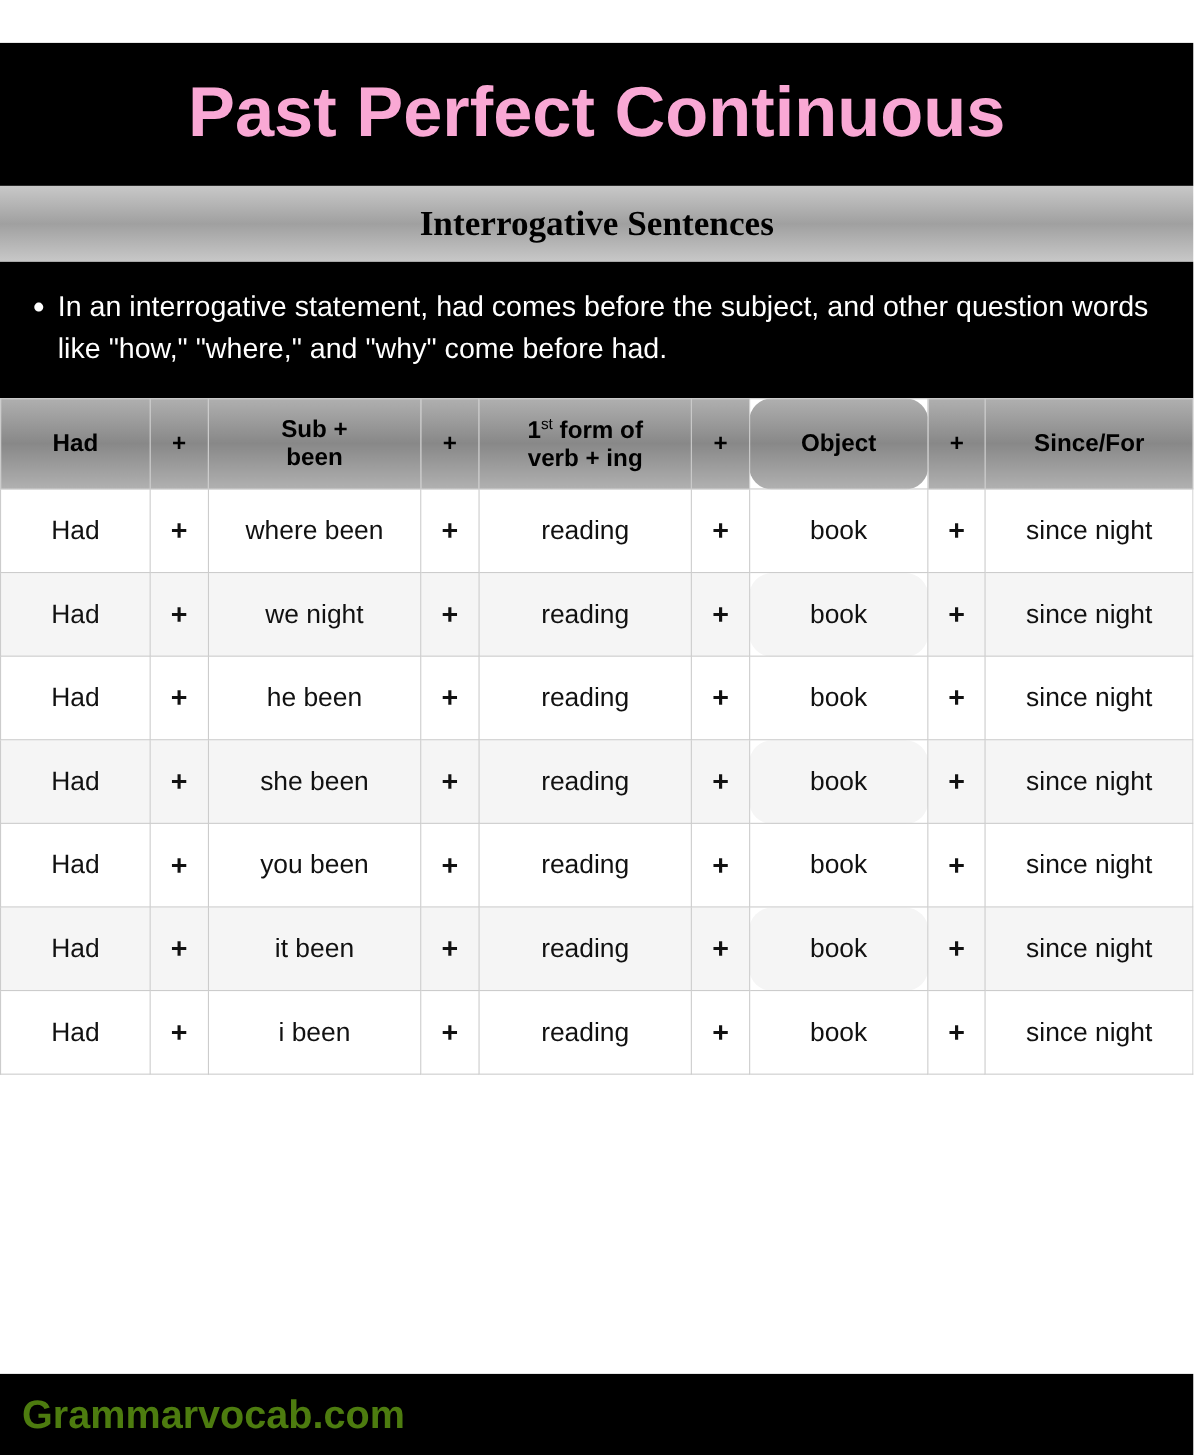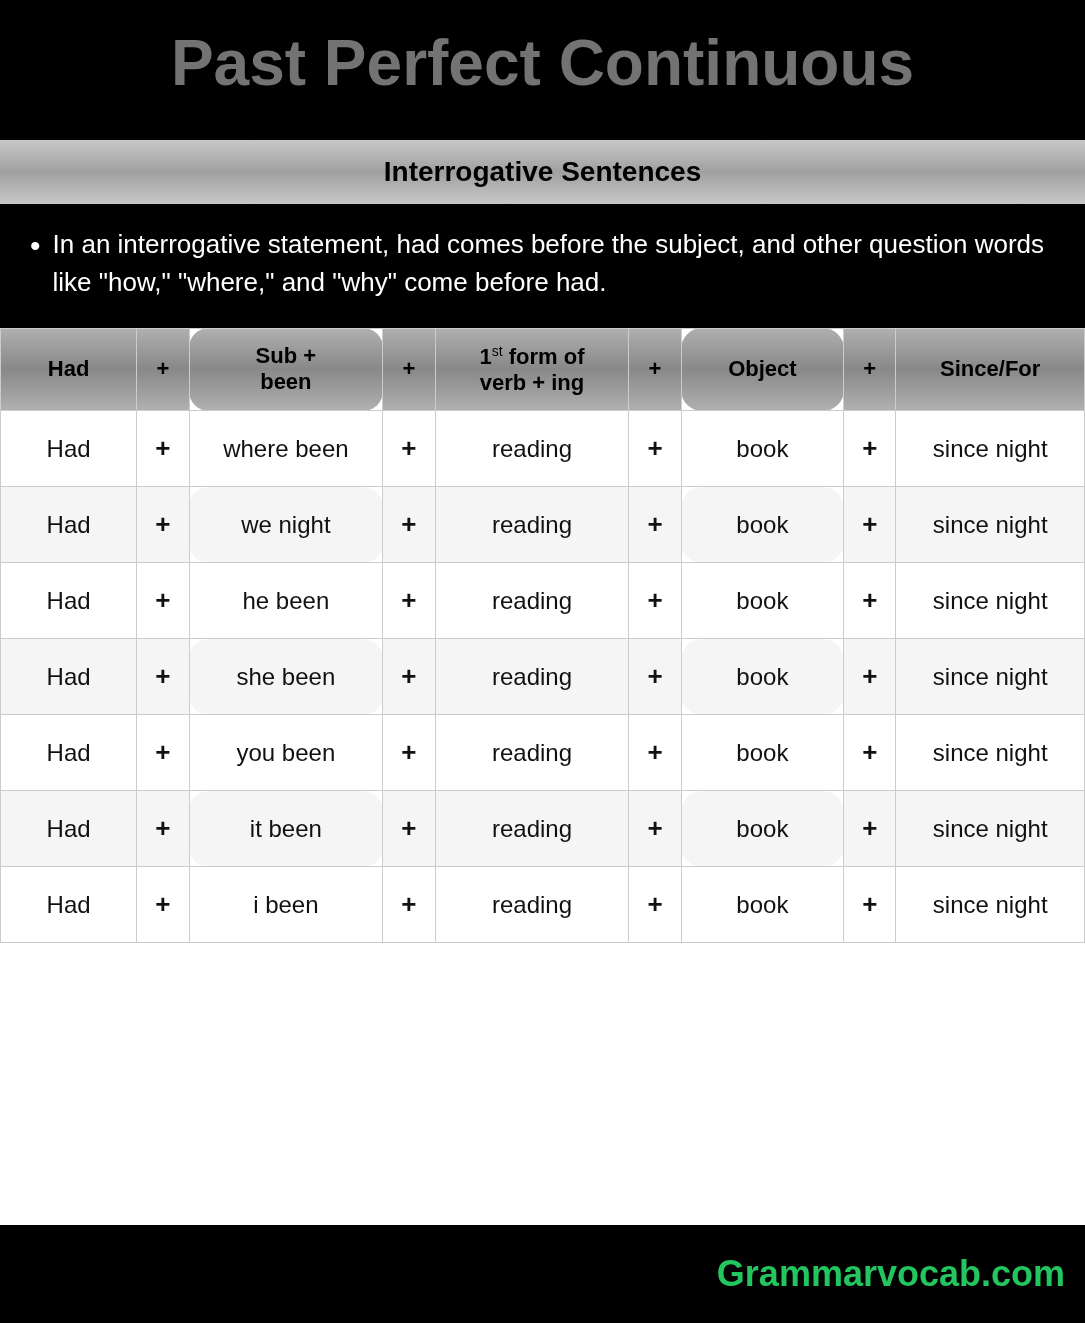--- a/index.html
+++ b/index.html
@@ -8,41 +8,43 @@
       width: 1085px;
       min-height: 1323px;
       background: #fff;
       font-family: Arial, sans-serif;
       display: flex;
       flex-direction: column;
     }
 
     .header {
       background: #000;
-      color: #737373;
-      text-align: center;
-      padding: 28px 20px 42px;
+      color: #f9a8d4;
+      text-align: center;
+      padding: 28px 20px 32px;
+      margin-top: 39px;
     }
 
     .header-title {
       font-size: 64px;
       font-weight: 900;
       line-height: 1.1;
     }
 
     .subtitle-bar {
       background: linear-gradient(to bottom, #c8c8c8, #a0a0a0, #c8c8c8);
       text-align: center;
       padding: 16px 20px;
     }
 
     .subtitle-text {
-      font-size: 28px;
+      font-size: 32px;
       font-weight: 900;
       color: #000;
+      font-family: Liberation Serif, serif;
     }
 
     .description-area {
       background: #000;
       color: #fff;
       padding: 22px 30px 26px;
     }
 
     .description-text {
       font-size: 26px;
@@ -98,38 +100,38 @@
     tbody td {
       text-align: center;
       font-size: 24px;
       color: #111;
       padding: 22px 6px;
       border: 1.5px solid #ccc;
     }
 
     .col-had { width: 130px; margin-top: 37px; }
     .col-plus { width: 50px; }
-    .col-sub { width: 185px; border-radius: 20px; }
+    .col-sub { width: 185px; }
     .col-plus2 { width: 50px; }
     .col-verb { width: 185px; }
     .col-plus3 { width: 50px; }
     .col-object { width: 155px; border-radius: 21px; }
     .col-plus4 { width: 50px; }
     .col-since { width: 180px; }
 
     .plus-cell {
       font-weight: 700;
       font-size: 26px;
     }
 
     .footer {
       background: #000;
-      color: #22c55e;
-      text-align: right;
-      padding: 28px 20px;
+      color: #4d7c0f;
+      text-align: left;
+      padding: 16px 20px;
     }
 
     .footer-text {
       font-size: 36px;
       font-weight: 700;
     }
 
     sup {
       font-size: 14px;
       font-weight: 400;

